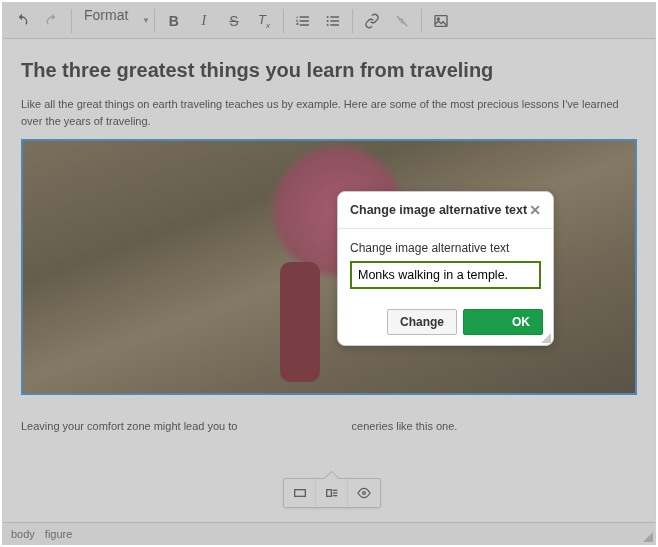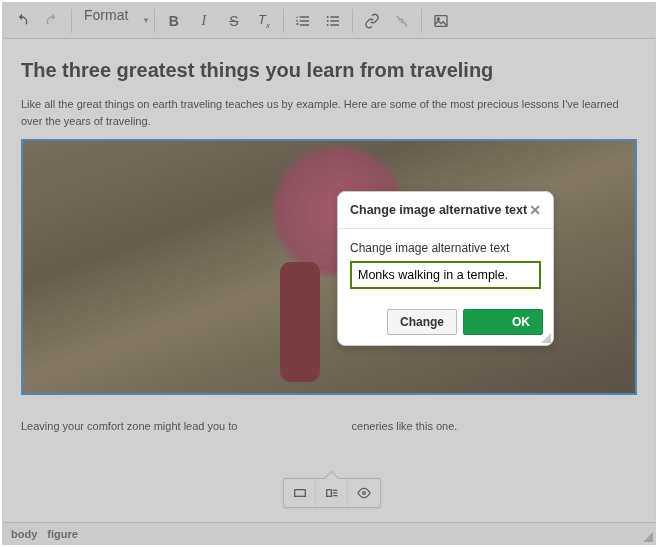--- a/index.html
+++ b/index.html
@@ -17,21 +17,21 @@
 .figure { border: 2px solid #3b8fd6; margin-top: 6px; }
 .img-ph { height: 252px; background: linear-gradient(160deg,#7a6b4f 0%,#5c5036 30%,#8a7a5a 50%,#6b5d42 70%,#4a3f2c 100%); position: relative; overflow: hidden; }
 .img-ph::before { content:""; position:absolute; left:40%; top:0; width:140px; height:140px; background: radial-gradient(circle,#c64a6a 0%,#9e3a52 60%,transparent 70%); border-radius:50%; opacity:0.9;}
 .img-ph::after { content:""; position:absolute; left:42%; top:48%; width:40px; height:120px; background:#7a1e28; border-radius:10px;}
 .caption { text-align: center; padding: 8px; font-size: 12.5px; color: #555; border-top: 1px solid #d1d1d1; background: #fafafa; }
 .float-toolbar { position: absolute; left: 280px; top: 475px; background: #fff; border: 1px solid #ccc; border-radius: 3px; display: flex; box-shadow: 0 1px 3px rgba(0,0,0,0.1); z-index: 5; }
 .ft-btn { width: 32px; height: 28px; display:flex; align-items:center; justify-content:center; color:#555; cursor:pointer; border-right:1px solid #eee; }
 .ft-btn:last-child { border-right:none; }
 .float-toolbar::before { content:""; position:absolute; top:-6px; left:50%; margin-left:-6px; width:10px; height:10px; background:#fff; border-left:1px solid #ccc; border-top:1px solid #ccc; transform:rotate(45deg); }
 .path-bar { position:absolute; bottom:0; left:0; right:0; height:22px; background:#f7f7f7; border-top:1px solid #d1d1d1; font-size:11px; color:#666; padding:0 8px; display:flex; align-items:center; gap:10px; }
-.path-item { cursor:pointer; font-weight: bold; text-align: center; }
+.path-item { cursor:pointer; font-weight: normal; text-align: center; }
 .resize-handle { position:absolute; right:2px; bottom:2px; width:0; height:0; border-style:solid; border-width:0 0 10px 10px; border-color:transparent transparent #bbb transparent; }
 .overlay { position:absolute; inset:0; background:rgba(120,120,120,0.35); z-index:10; }
 .dialog { position:absolute; left:334px; top:188px; width:217px; background:#fff; border:1px solid #ccc; box-shadow:0 2px 10px rgba(0,0,0,0.2); z-index:20; border-radius:8px; }
 .dlg-head { padding:10px 12px; border-bottom:1px solid #e5e5e5; font-weight:bold; font-size:12.5px; color:#333; display:flex; justify-content:space-between; align-items:center; }
 .dlg-close { cursor:pointer; color:#888; font-size:14px; }
 .dlg-body { padding:12px; }
 .dlg-label { font-size:12px; color:#333; margin-bottom:6px; display:block; }
 .dlg-input { width:100%; border:2px solid #4d7c0f; padding:5px 6px; font-size:12.5px; outline:none; }
 .dlg-foot { padding:8px 10px 10px; display:flex; justify-content:flex-end; gap:6px; position:relative; }
 .btn { padding:5px 12px; font-size:12px; border:1px solid #bbb; background:#f5f5f5; cursor:pointer; border-radius:2px; color:#333; font-weight:bold; }

